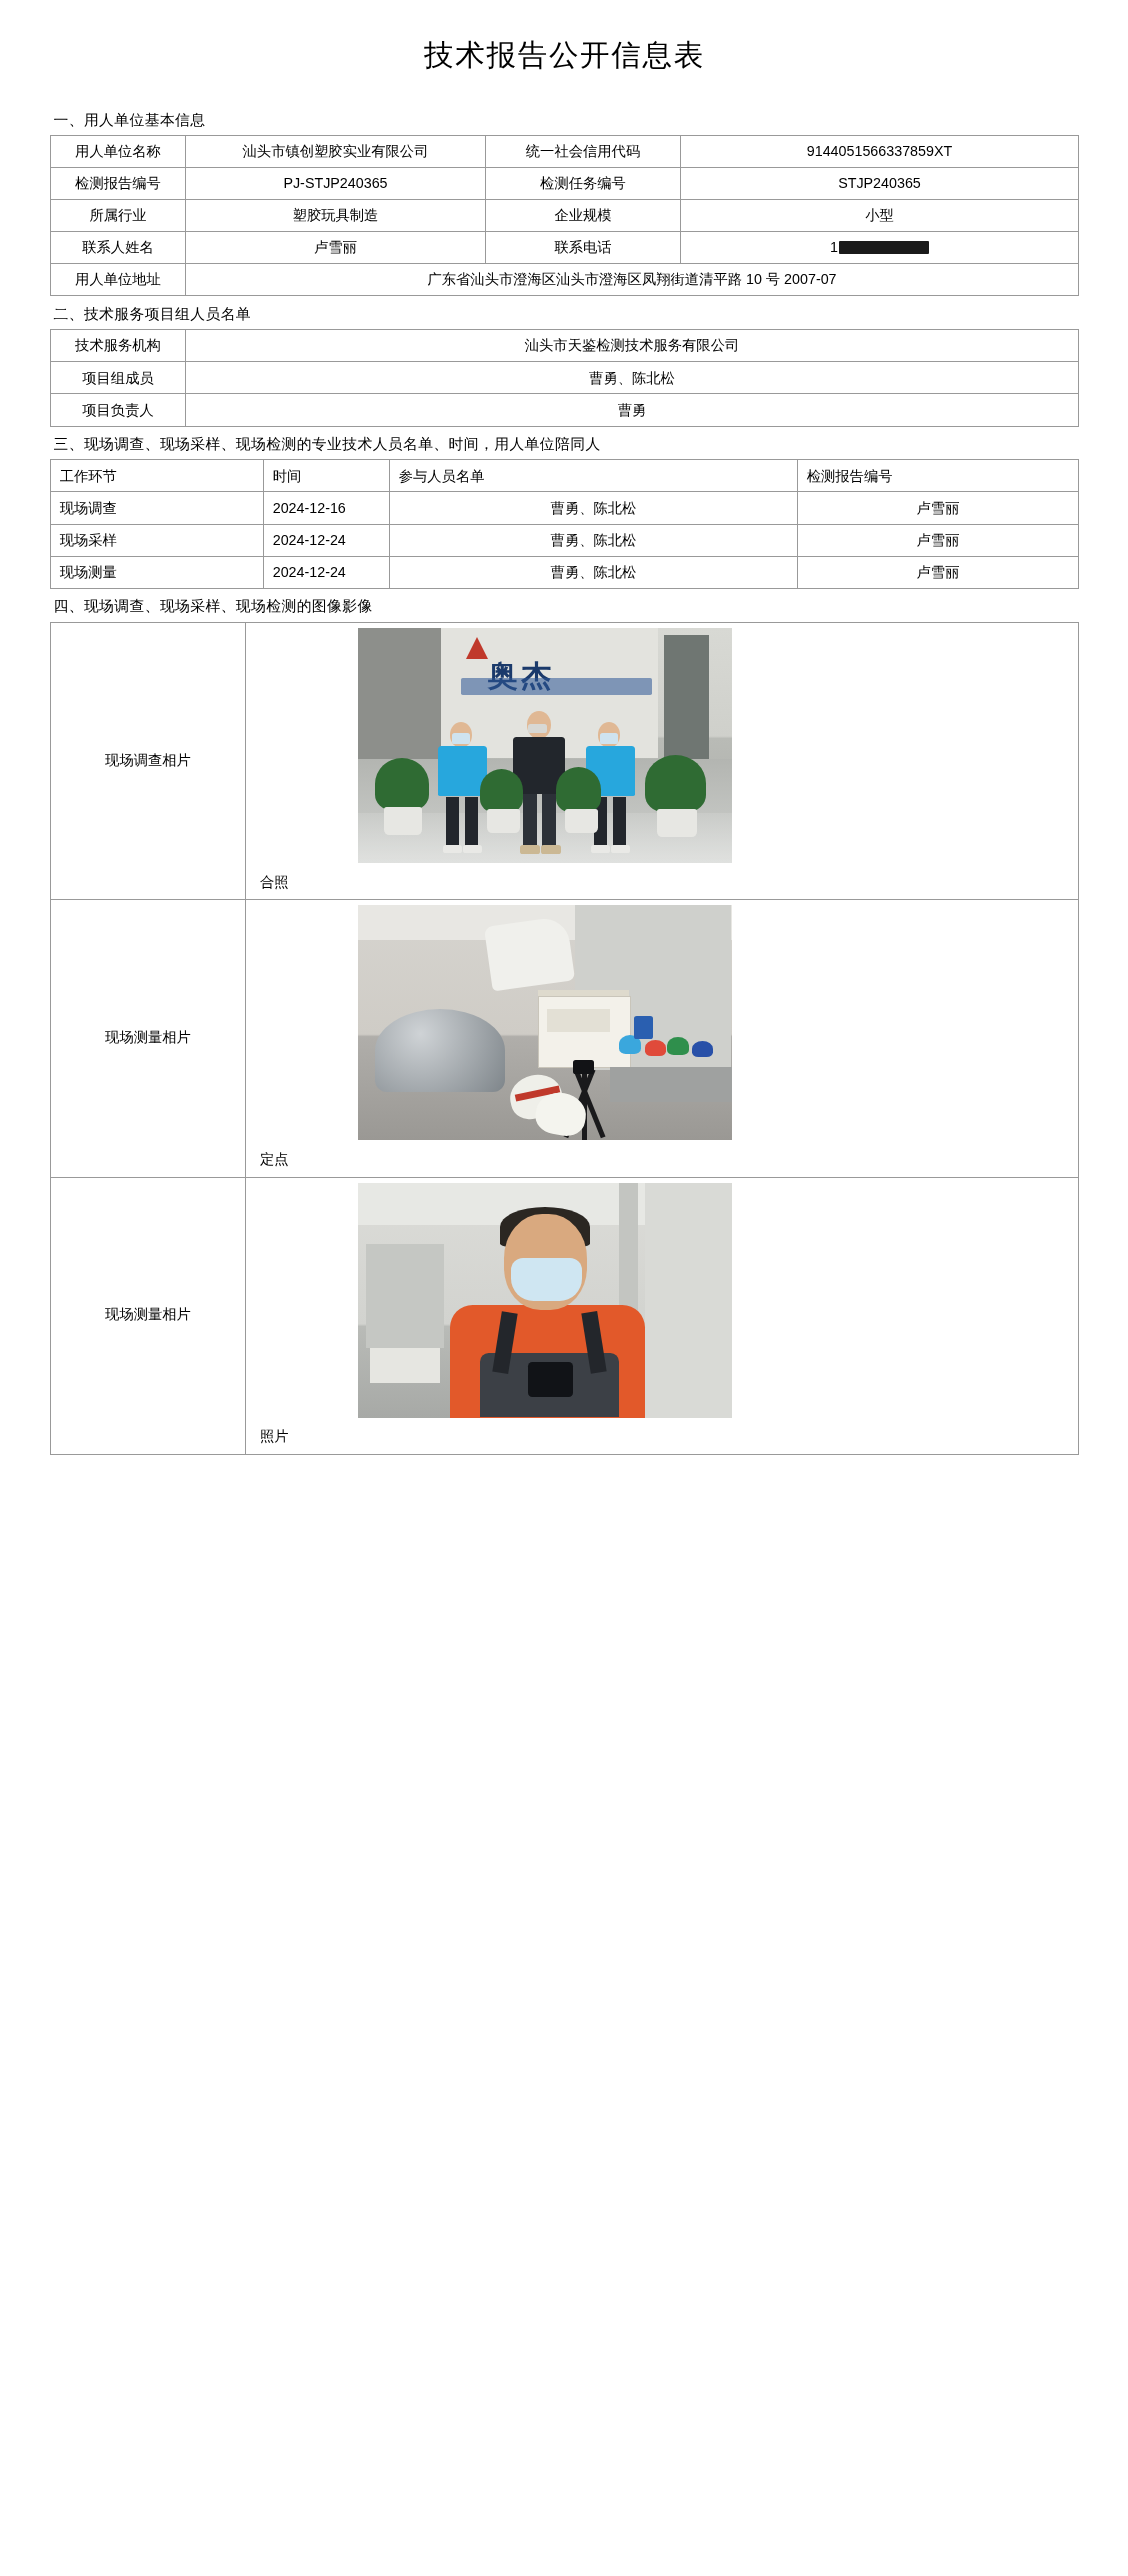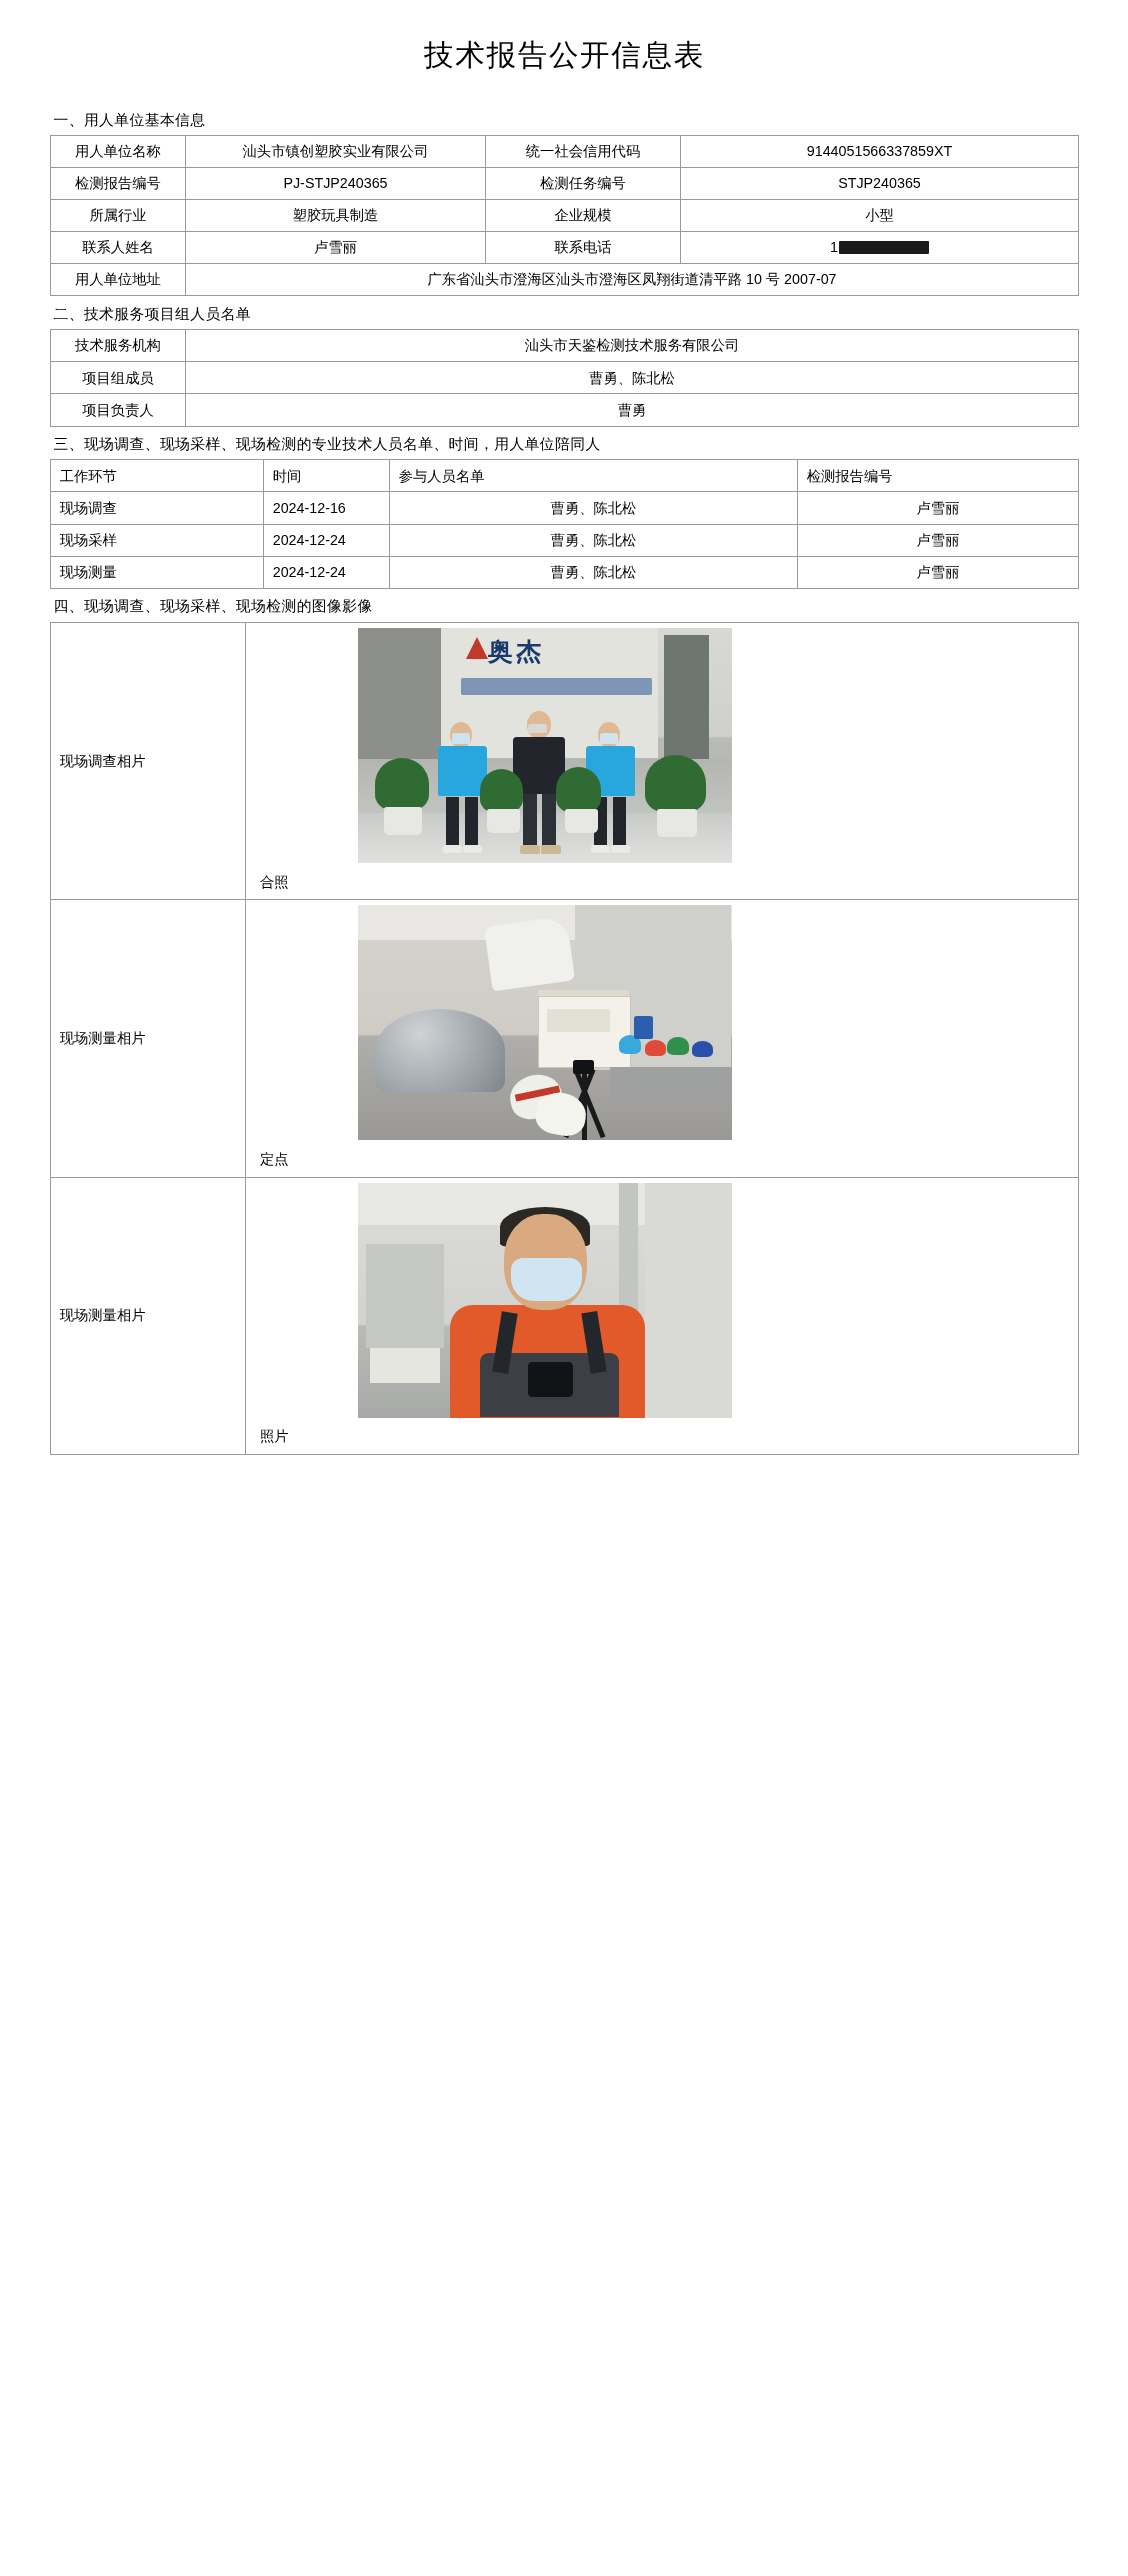--- a/index.html
+++ b/index.html
@@ -64,21 +64,23 @@
     width: 90px;
     vertical-align: -1.7px;
     margin-left: 0.9px;
     border-radius: 0.9px;
   }
   
   .photo-row td {
     vertical-align: middle;
   }
   .photo-label {
+    text-align: center;
     font-size: 14.3px;
+    font-family: Liberation Mono, monospace;
   }
   .photo-cell {
     padding: 8.7px 8.7px 5.2px 8.7px;
   }
   .photo-wrap {
     display: flex;
     flex-direction: column;
     align-items: flex-start;
   }
   .photo-frame {
@@ -92,21 +94,21 @@
   .photo-caption {
     font-size: 14.3px;
     padding: 8.7px 0 1.7px 5.2px;
   }
   
   .ph { position: absolute; }
   
   .p1-bg { inset: 0; background: linear-gradient(#d8d9d4 0%, #cfd0cb 46%, #b9bbb6 47%, #a9aba7 100%); }
   .p1-wallpanel { left: 0; top: 0; width: 83px; height: 139px; background: #8d8f8b; }
   .p1-wall2 { left: 83px; top: 0; width: 217px; height: 130px; background: #e3e3de; }
-  .p1-logo { left: 130px; top: 5px; width: 104px; height: 33px; color: #243b6b; font-size: 25px; font-weight: bold; letter-spacing: 3.5px; }
+  .p1-logo { left: 130px; top: 26px; width: 104px; height: 33px; color: #243b6b; font-size: 30px; font-weight: bold; letter-spacing: 3.5px; }
   .p1-logo span { color: #1b3a6b; }
   .p1-redtri { left: 108px; top: 8.7px; width: 0; height: 0; border-left: 11.3px solid transparent; border-right: 11.3px solid transparent; border-bottom: 22.6px solid #c0392b; }
   .p1-bluetext { left: 103px; top: 50px; width: 191px; height: 17.4px; background: rgba(43,86,150,0.55); border-radius: 1.7px; }
   .p1-door { left: 306px; top: 7px; width: 45px; height: 130px; background: #6f7672; }
   .p1-floor { left: 0; bottom: 0; width: 374px; height: 104px; background: linear-gradient(#b3b5b1, #cfd1ce); }
   .p1-refl { left: 0; bottom: 0; width: 374px; height: 50px; background: linear-gradient(rgba(255,255,255,0.12), rgba(255,255,255,0.35)); }
   .person { position: absolute; }
   .head { position: absolute; border-radius: 50%; background: #e0b894; }
   .mask { position: absolute; background: #cfe3ef; border-radius: 2.6px; }
   .vest { position: absolute; background: #27a7dd; border-radius: 3.5px 3.5px 1.7px 1.7px; }

